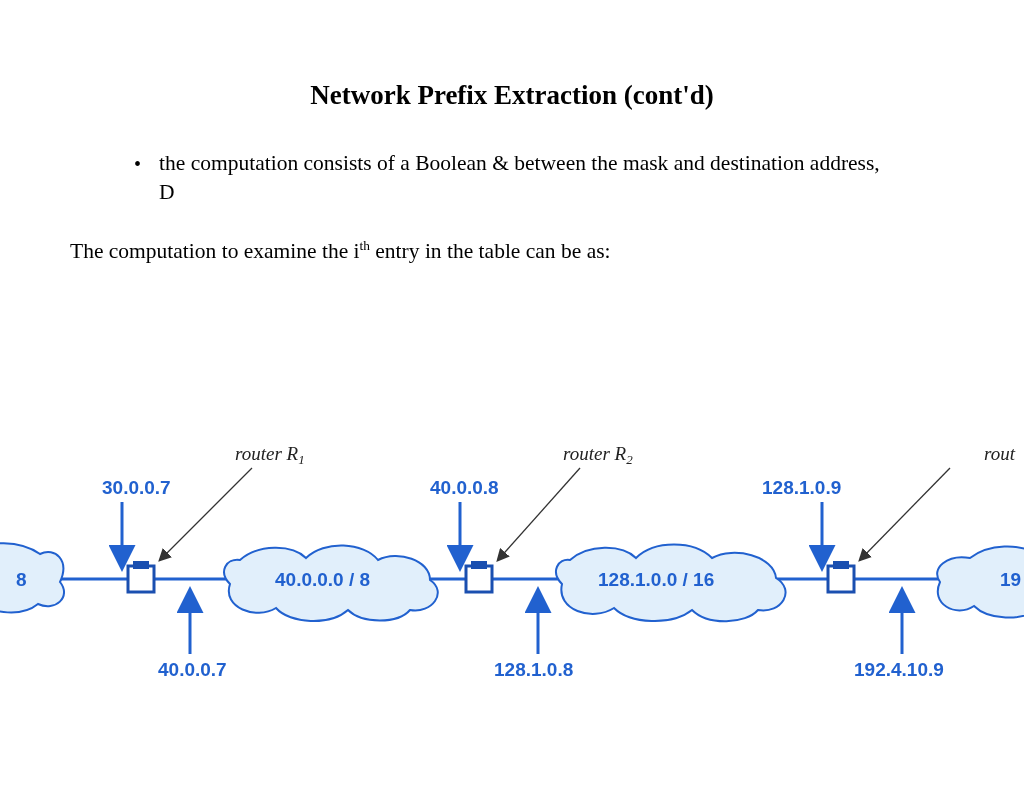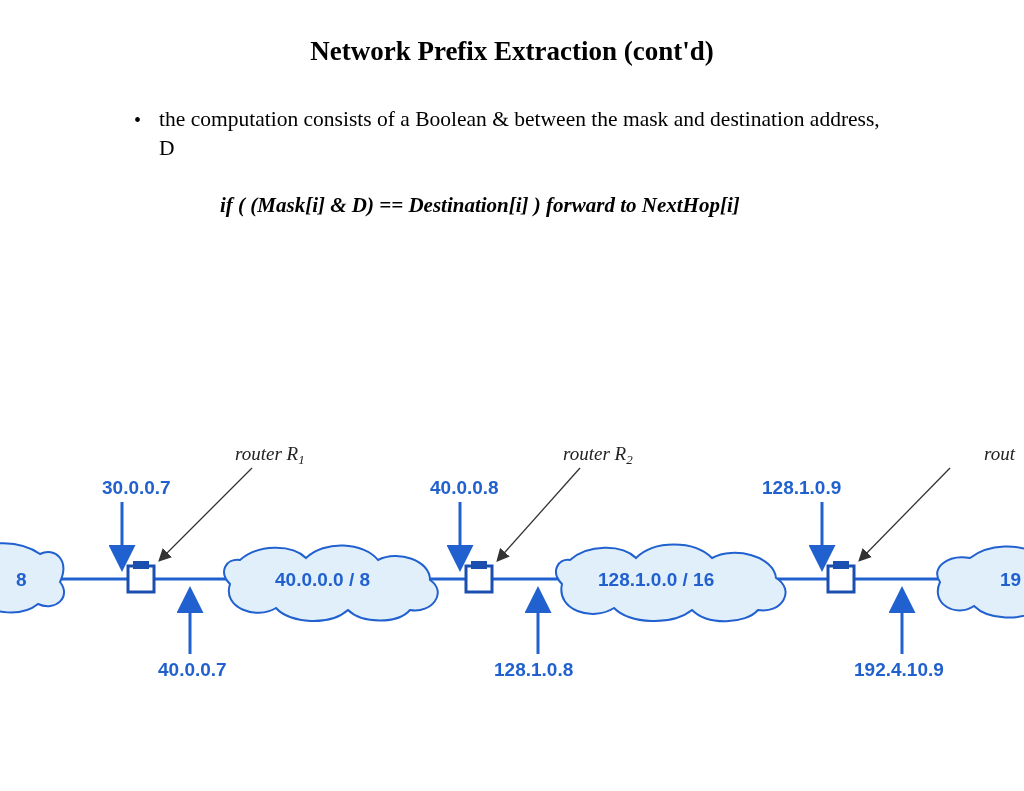--- a/index.html
+++ b/index.html
@@ -6,21 +6,21 @@
     margin: 0;
     padding: 0;
     font-family: "Times New Roman", Times, serif;
     background: #ffffff;
     width: 1024px;
     height: 791px;
     overflow: hidden;
     color: #000;
   }
   .slide {
-    padding: 36px 70px 0 70px;
+    padding: 80px 70px 0 70px;
     box-sizing: border-box;
     position: relative;
     height: 100%;
   }
   .title {
     text-align: center;
     font-weight: bold;
     font-size: 27px;
     margin-bottom: 38px;
   }
@@ -88,22 +88,24 @@
 
 <div class="slide">
   <div class="title">Network Prefix Extraction (cont'd)</div>
 
 
   <div class="bullet-wrap">
     <span class="bullet-dot">•</span>
     <span>the computation consists of a Boolean &amp; between the mask and destination address, D</span>
   </div>
 
-
-  <div class="code-line">if ( (Mask[i] &amp; D) == Destination[i] )  forward to NextHop[i]</div>
+  <div class="para">
+    <span>The computation to examine the i</span><span class="superscript">th</span><span> entry in the table can be as:</span>
+  </div>
+
 
   <div class="diagram">
     <svg viewBox="0 0 1024 260">
       <defs>
         <marker id="blueArrow" markerWidth="9" markerHeight="9" refX="5" refY="4.5" orient="auto">
           <path d="M0,0 L9,4.5 L0,9 Z" fill="#2161cf"></path>
         </marker>
         <marker id="blackArrow" markerWidth="10" markerHeight="10" refX="8" refY="5" orient="auto">
           <path d="M0,0 L10,5 L0,10 Z" fill="#333"></path>
         </marker>

